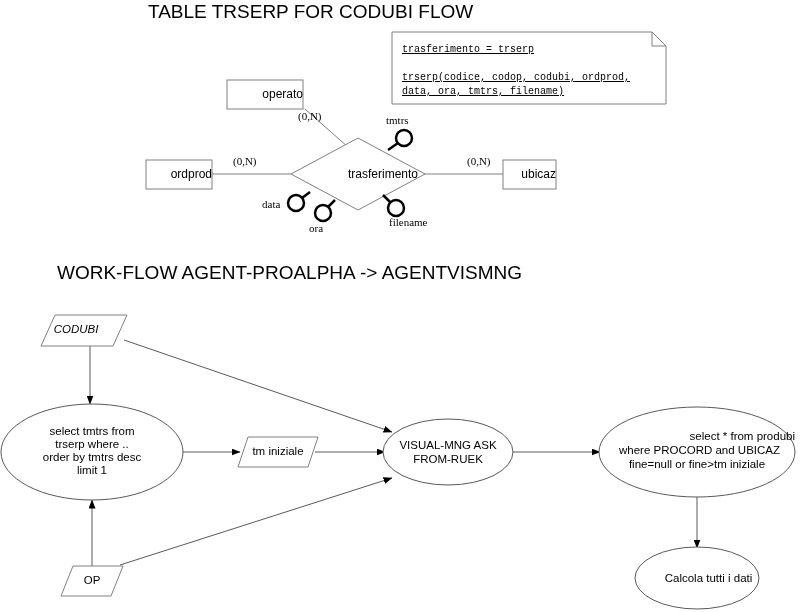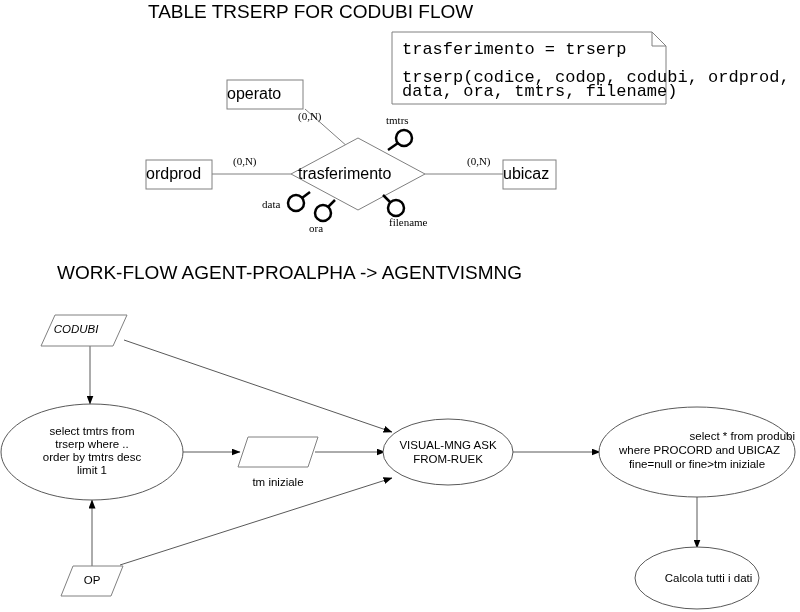--- a/index.html
+++ b/index.html
@@ -35,43 +35,44 @@
     left: 148px;
     top: 1px;
   }
   #heading-wf {
     left: 57px;
     top: 262px;
   }
   .node-label {
     position: absolute;
     font-family: "Liberation Sans", sans-serif;
-    font-size: 16px;
+    font-size: 12px;
     color: #000000;
-    text-align: left;
+    text-align: right;
     line-height: 14px;
     white-space: pre;
     pointer-events: none;
   }
   .small-label {
     position: absolute;
     font-family: Liberation Serif, serif;
     font-size: 11px;
     color: #000000;
     white-space: nowrap;
     pointer-events: none;
   }
   .note-text {
     position: absolute;
     font-family: "Liberation Mono", monospace;
-    font-size: 17px;
+    font-size: 10px;
     line-height: 14px;
     color: #000000;
     white-space: pre;
     pointer-events: none;
+    text-decoration: underline;
   }
   .wf-text {
     position: absolute;
     font-family: "Liberation Sans", sans-serif;
     font-size: 11.5px;
     line-height: 13.5px;
     color: #000000;
     text-align: center;
     white-space: pre;
     pointer-events: none;
@@ -168,21 +169,21 @@
 <div class="small-label" style="left:262px; top:198px;">data</div>
 <div class="small-label" style="left:309px; top:222px;">ora</div>
 <div class="small-label" style="left:389px; top:216px;">filename</div>
 
 <div class="small-label" style="left:298px; top:110px;">(0,N)</div>
 <div class="small-label" style="left:233px; top:155px;">(0,N)</div>
 <div class="small-label" style="left:467px; top:155px;">(0,N)</div>
 
 <div class="wf-text" style="left:36px; top:323px; width:80px;font-style:italic;">CODUBI</div>
 <div class="wf-text" style="left:62px; top:574px; width:60px;">OP</div>
-<div class="wf-text" style="left:243px; top:445px; width:70px;margin-top:31px;">tm iniziale</div>
+<div class="wf-text" style="left:243px; top:445px; width:70px;">tm iniziale</div>
 
 <div class="wf-text" style="left:7px; top:425px; width:170px;">select tmtrs from</div>
 <div class="wf-text" style="left:7px; top:438px; width:170px;">trserp where ..</div>
 <div class="wf-text" style="left:7px; top:451px; width:170px;">order by tmtrs desc</div>
 <div class="wf-text" style="left:7px; top:464px; width:170px;">limit 1</div>
 
 <div class="wf-text" style="left:388px; top:439px; width:120px;">VISUAL-MNG ASK</div>
 <div class="wf-text" style="left:388px; top:453px; width:120px;">FROM-RUEK</div>
 
 <div class="wf-text" style="left:599px; top:430px; width:196px;text-align:right;">select * from produbi</div>

